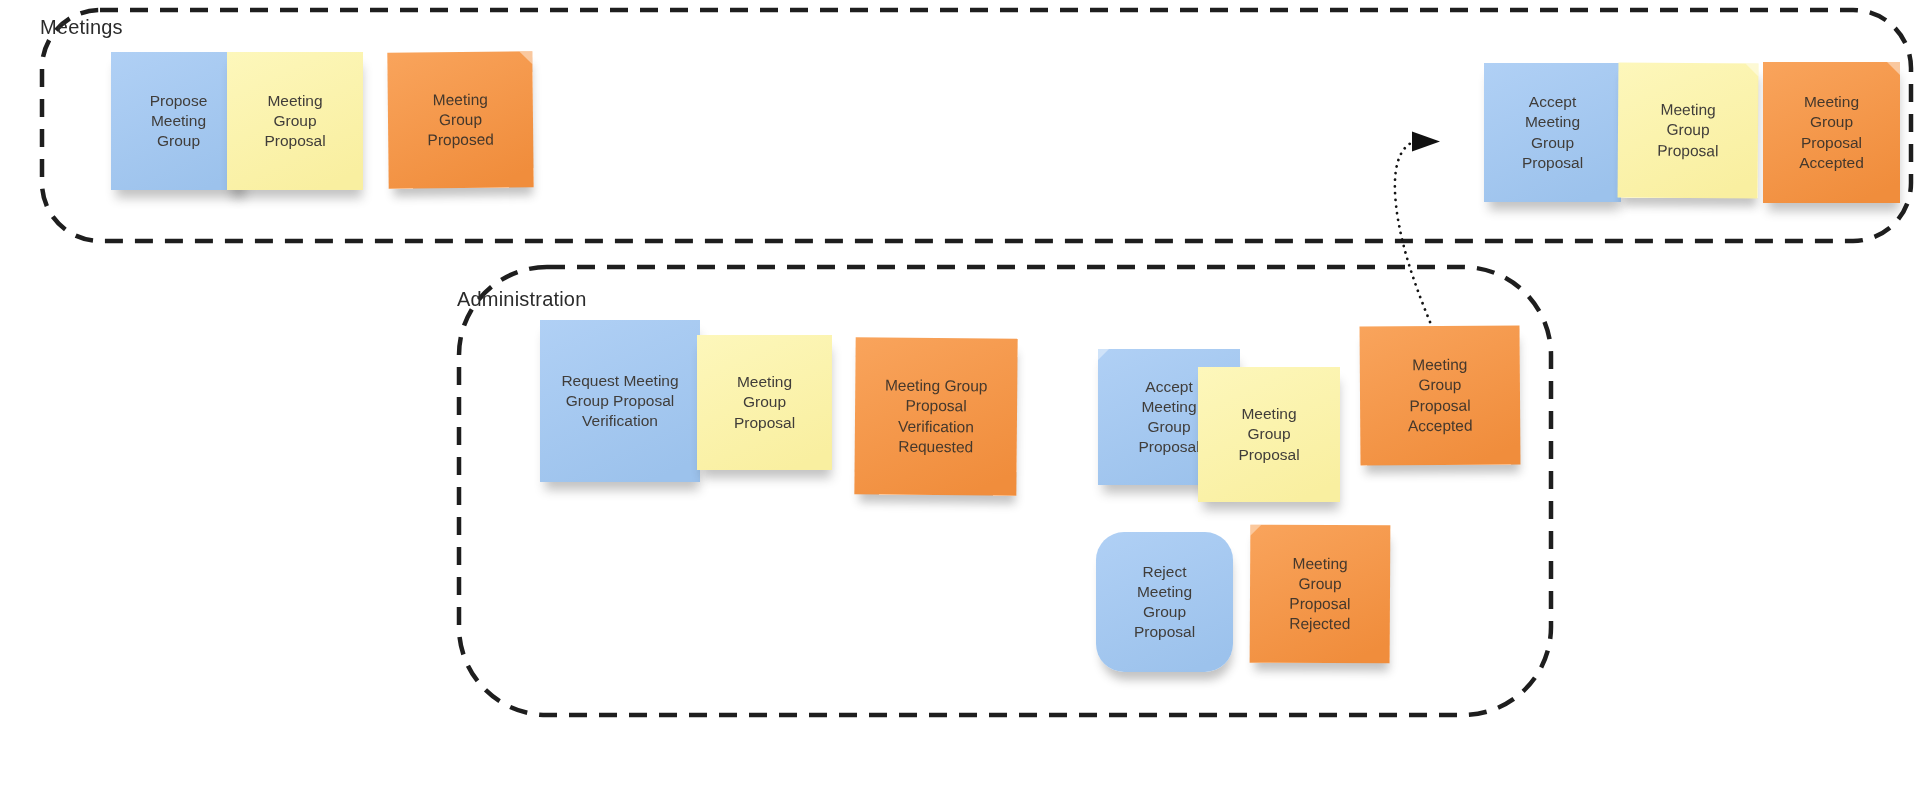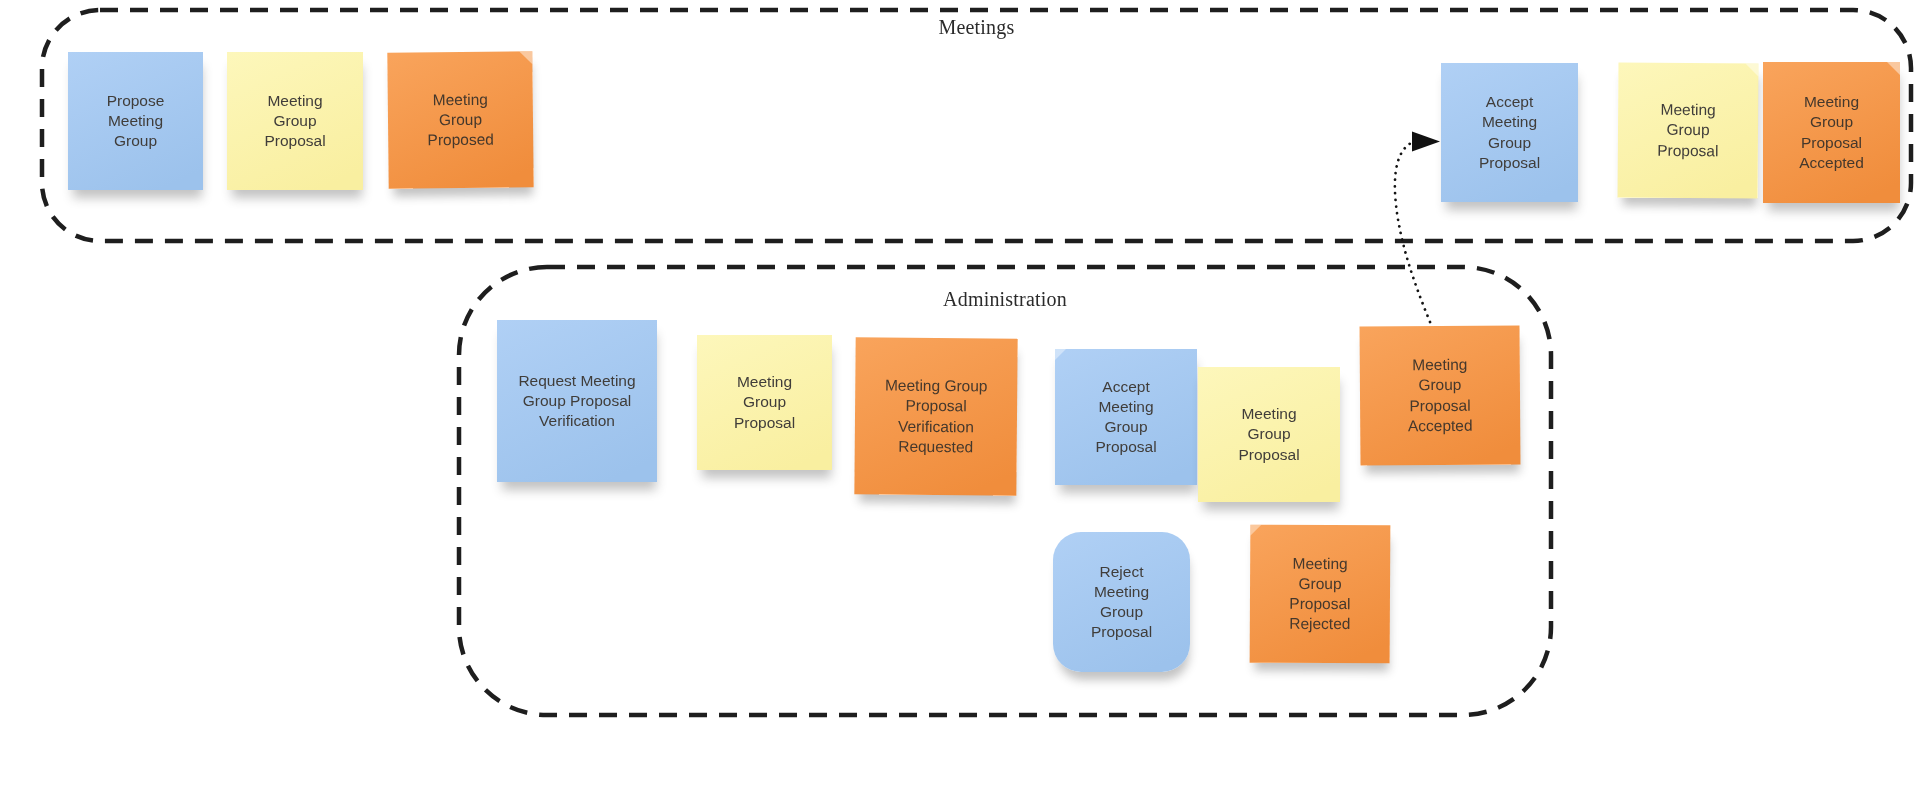--- a/index.html
+++ b/index.html
@@ -17,41 +17,40 @@
   }
   .overlay {
     position: absolute;
     left: 0;
     top: 0;
     width: 1930px;
     height: 809px;
   }
   .container-label {
     position: absolute;
-    text-align: center;
+    text-align: left;
     font-size: 20px;
     color: #2b2b2b;
     letter-spacing: 0.2px;
-    font-family: Liberation Serif, serif;
   }
   .note {
     position: absolute;
     display: flex;
     align-items: center;
     justify-content: center;
     box-sizing: border-box;
     padding: 6px;
     text-align: center;
     white-space: pre-line;
     font-size: 15.5px;
     line-height: 1.3;
     color: #403d3a;
     box-shadow: 2px 11px 10px -3px rgba(40, 40, 40, 0.28);
   }
-  .note-blue   { background: linear-gradient(155deg, #b0d0f5 0%, #9cc2ec 90%); }
+  .note-blue   { background: linear-gradient(155deg, #b0d0f5 0%, #9cc2ec 90%); margin-left: 43px; }
   .note-yellow { background: linear-gradient(155deg, #fdf7bb 0%, #f9efa0 90%); }
   .note-orange { background: linear-gradient(155deg, #f9a45c 0%, #f08d3c 90%); color:#45382c; }
   .fold-tr::before {
     content: "";
     position: absolute;
     top: 0; right: 0;
     width: 0; height: 0;
     border-top: 13px solid rgba(255,255,255,0.45);
     border-left: 13px solid transparent;
   }

